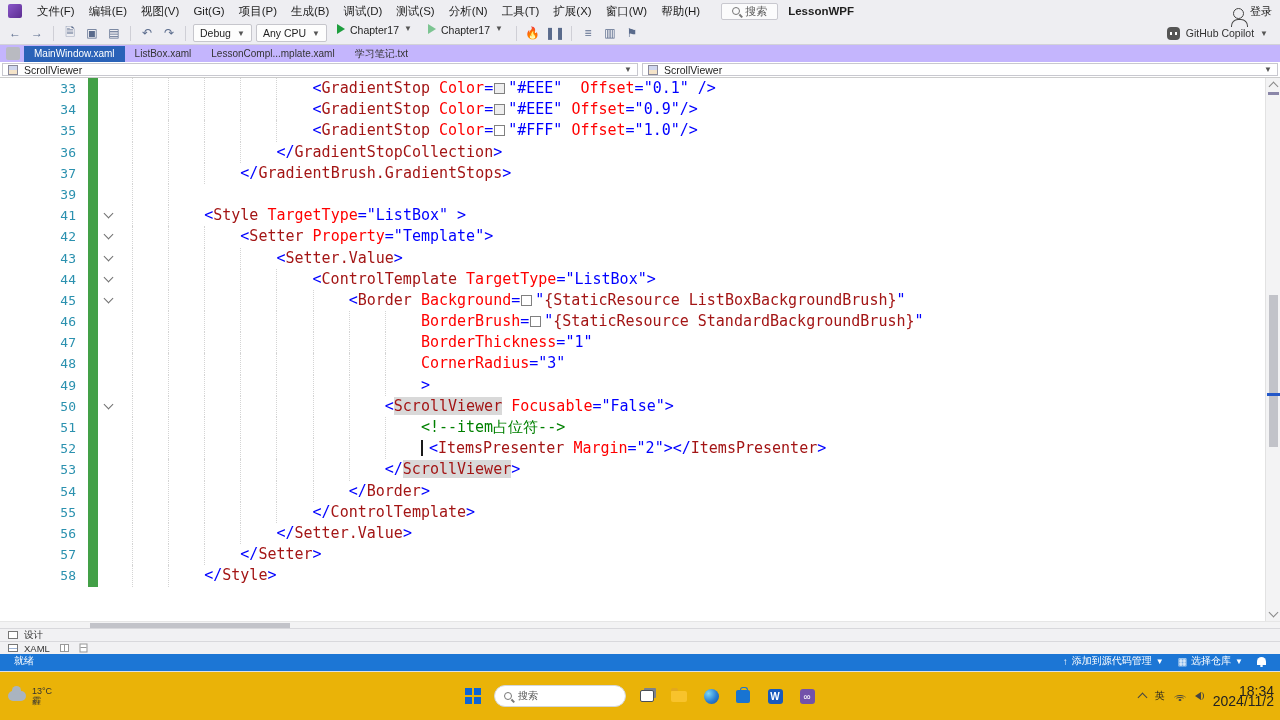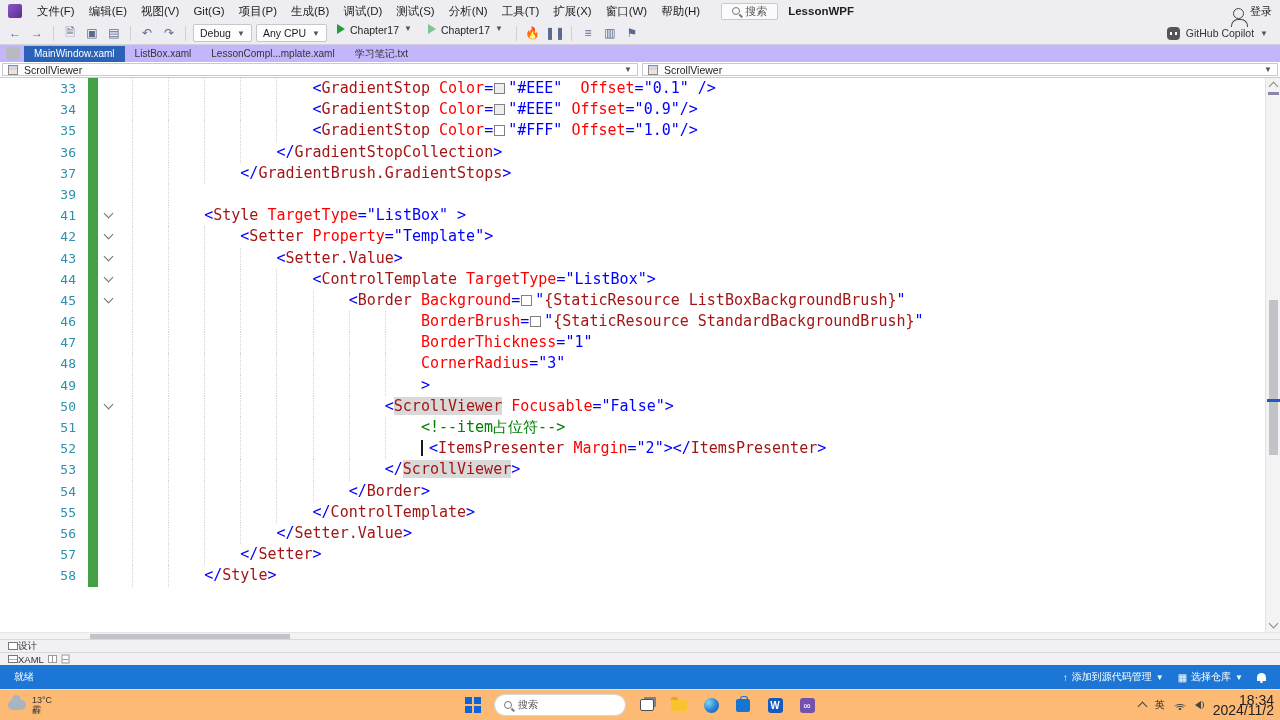--- a/index.html
+++ b/index.html
@@ -68,34 +68,34 @@
   .vmark-top{position:absolute;left:2px;width:11px;height:3px;top:2.5%;background:#8a86a8}
 
   
   .hscroll{height:7px;background:#f3f3f4;position:relative;flex:0 0 auto;border-top:1px solid #e6e6e6}
   .hthumb{position:absolute;left:90px;width:200px;top:1px;height:5px;background:#c2c3c9}
   .efoot{height:14px;background:#f6f6f8;display:flex;align-items:center;font-size:10.5px;color:#333;padding:0 10px;gap:8px;flex:0 0 auto;border-top:1px solid #e0e0e0}
   .okdot{width:10px;height:10px;border-radius:50%;background:#2e9b43;color:#fff;font-size:8px;line-height:10px;text-align:center}
   .efoot .right{margin-left:auto;display:flex;gap:16px;color:#444}
 
   
-  .dxrow{height:13px;background:#f1f1f3;border-top:1px solid #d8d8dc;display:flex;align-items:center;gap:0;padding:0 8px;font-size:9.5px;color:#333;flex:0 0 auto}
+  .dxrow{height:13px;background:#f1f1f3;border-top:1px solid #d8d8dc;display:flex;align-items:center;gap:6px;padding:0 8px;font-size:9.5px;color:#333;flex:0 0 auto}
   .dxic{width:10px;height:8px;border:1px solid #777;background:#fff}
   .dxic.grid{background:linear-gradient(#fff 0 3px,#9db3d6 3px 4px,#fff 4px)}
   .splitic{width:9px;height:8px;border:1px solid #999;background:linear-gradient(90deg,#fff 0 3px,#999 3px 4px,#fff 4px);margin-left:4px}
 
   
-  .statusbar{height:24px;background:var(--status-blue);color:#fff;display:flex;align-items:center;font-size:10px;padding:8px 14px;flex:0 0 auto}
+  .statusbar{height:17px;background:var(--status-blue);color:#fff;display:flex;align-items:flex-start;font-size:10px;padding:0 14px;flex:0 0 auto}
   .statusbar .right{margin-left:auto;display:flex;align-items:center;gap:14px}
   .sb-item{display:flex;align-items:center;gap:4px}
   .bell{width:9px;height:8px;border-radius:5px 5px 0 0;background:#fff;position:relative}
   .bell:after{content:"";position:absolute;left:3px;bottom:-2px;width:3px;height:2px;background:#fff;border-radius:50%}
 
   
-  .taskbar{height:31px;background:#fdba74;border-top:1px solid #dcdfe4;position:relative;display:flex;align-items:center;justify-content:center;flex:0 0 auto}
+  .taskbar{height:49px;background:#eab308;border-top:1px solid #dcdfe4;position:relative;display:flex;align-items:center;justify-content:center;flex:0 0 auto}
   .tb-left{position:absolute;left:8px;display:flex;align-items:center;gap:6px}
   .cloud{width:18px;height:10px;background:#aab4c0;border-radius:6px;position:relative}
   .cloud:before{content:"";position:absolute;left:4px;top:-5px;width:9px;height:9px;background:#aab4c0;border-radius:50%}
   .wtext{font-size:9px;line-height:10px;color:#333}
   .tb-center{display:flex;align-items:center;gap:10px}
   .startic{width:16px;height:16px;display:grid;grid-template-columns:7px 7px;grid-gap:2px}
   .startic i{width:7px;height:7px;background:#0c65d8}
   .searchpill{width:132px;height:22px;border-radius:11px;background:#fff;border:1px solid #d4d7dc;display:flex;align-items:center;gap:6px;padding:0 3px 0 9px;color:#555;font-size:10px}
   .bingimg{margin-left:auto;width:16px;height:16px;border-radius:50%;background:radial-gradient(circle at 35% 35%,#f7c town,#e2a23b),linear-gradient(135deg,#6fb3e0,#2c6fad)}
   .tico{width:22px;height:22px;display:flex;align-items:center;justify-content:center;border-radius:4px}

